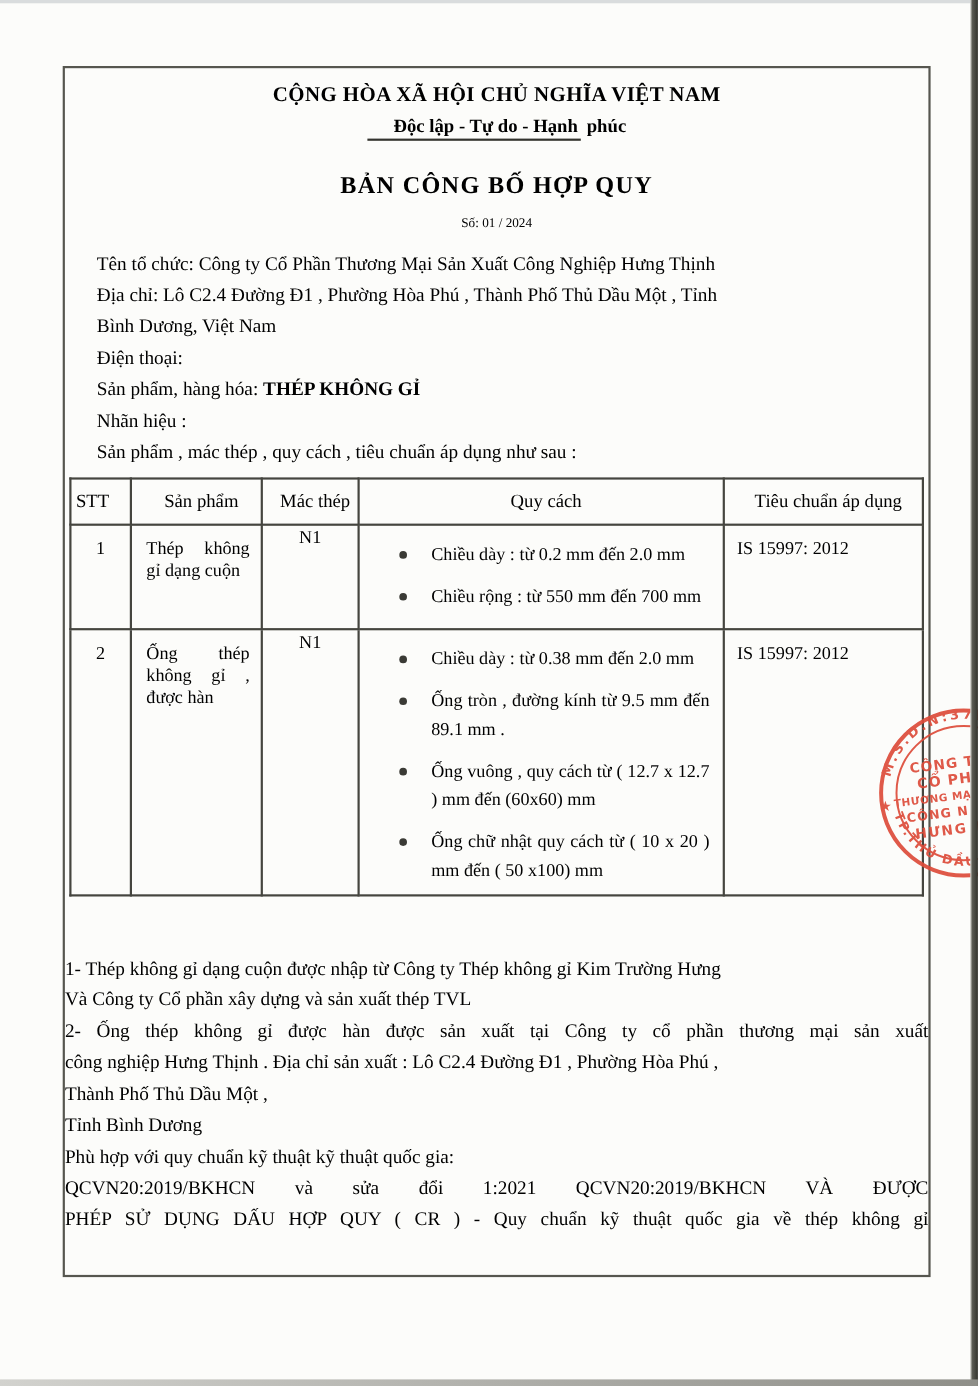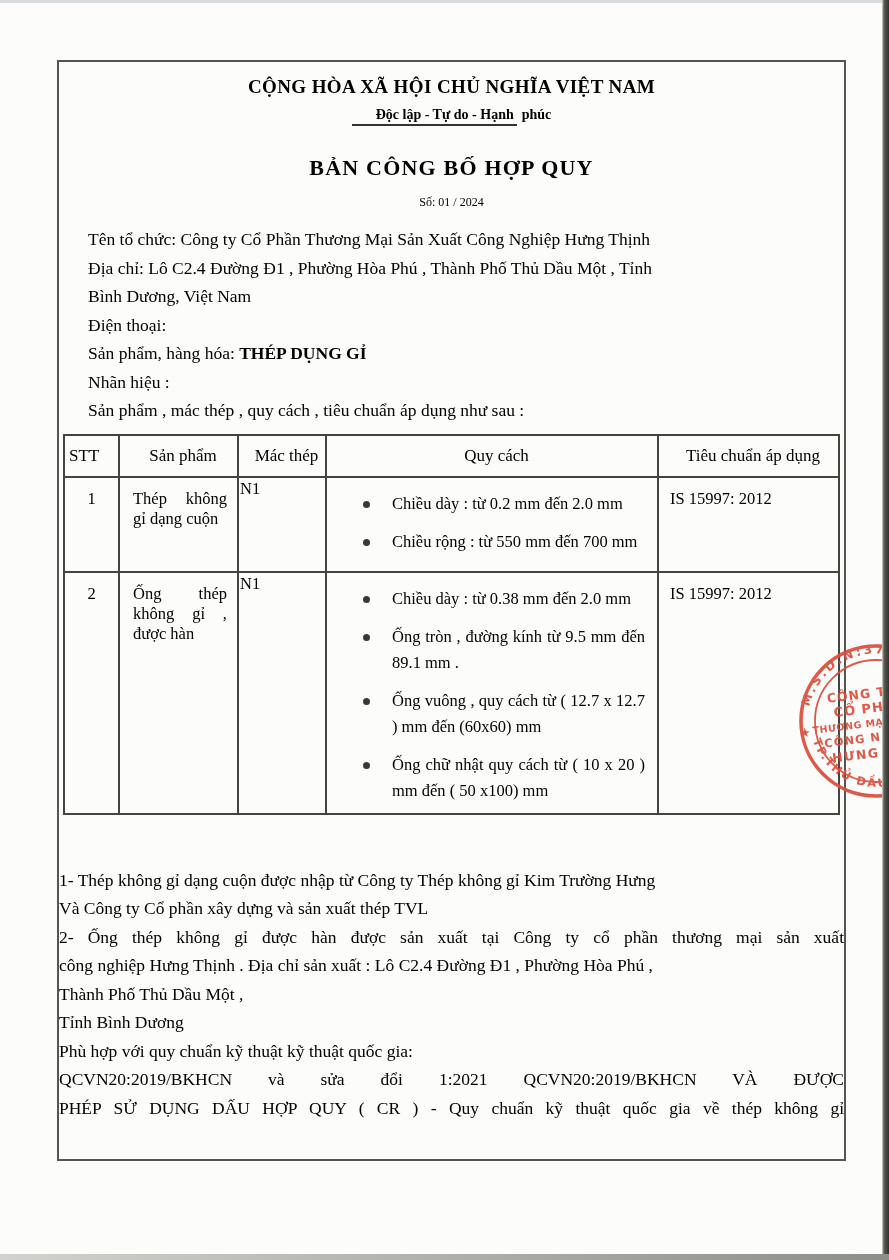--- a/index.html
+++ b/index.html
@@ -17,40 +17,40 @@
   .scan-bottom{position:absolute;bottom:0;left:0;width:100%;height:6px;z-index:6;
     background:linear-gradient(to right,#d2d2ce,#8e8e88);}
   
   .frame{
     position:absolute;left:57px;top:60px;width:789px;height:1101px;
     border:2px solid #56564f;box-sizing:border-box;
     padding-top:13px;z-index:1;
   }
   .c{text-align:center;}
   .national-title{font-size:19px;font-weight:bold;letter-spacing:.4px;line-height:24px;}
-  .motto{font-size:14px;font-weight:bold;margin-top:4px;line-height:24px;}
+  .motto{font-size:17px;font-weight:bold;margin-top:4px;line-height:24px;}
   .motto .ul-part{border-bottom:2px solid #34342f;padding:0 3px 2px 24px;}
   .motto .tail{padding-left:5px;}
   .doc-title{font-size:22px;font-weight:bold;letter-spacing:1.2px;margin-top:27px;line-height:28px;}
   .doc-number{font-size:12px;margin-top:8px;line-height:24px;}
   .info{margin:11px 8px 0 29px;font-size:17.5px;}
   .info p{margin:0;line-height:28.5px;}
   .indent7{margin-left:7px;}
   .gap-top{margin-top:4px;}
   .bold{font-weight:bold;}
   
   table.spec{border-collapse:collapse;margin:9px 0 0 4px;width:775px;table-layout:fixed;
     font-size:16.5px;}
   table.spec th,table.spec td{border:2px solid #45453f;vertical-align:top;box-sizing:border-box;}
   table.spec th{font-weight:normal;font-size:17px;text-align:center;vertical-align:middle;
     padding:4px 4px 4px 13px;height:42px;}
   table.spec th.cc{text-align:left;padding-left:4px;}
   td.stt{text-align:center;padding-top:11px;}
   td.sp{padding:11px 10px 0 13px;text-align:justify;}
-  td.mac{}
+  td.mac{text-align:center;}
   td.qc{padding:0 12px 0 14px;}
   td.tc{padding:11px 6px 0 11px;}
   tr.r1{height:95px;}
   tr.r2{height:242px;}
   ul.specs{list-style:none;margin:0;padding:0;}
   ul.specs li{position:relative;padding-left:51px;margin-top:12px;line-height:26px;
     text-align:justify;}
   ul.specs li:first-child{margin-top:13px;}
   ul.specs li::before{content:"";position:absolute;left:22px;top:10px;width:7px;height:7px;
     border-radius:50%;background:#3a3a35;}
@@ -83,21 +83,21 @@
 
     <div class="doc-title c">BẢN CÔNG BỐ HỢP QUY</div>
 
     <div class="doc-number c">Số: 01 / 2024</div>
 
     <div class="info">
       <p>Tên tổ chức: Công ty Cổ Phần Thương Mại Sản Xuất Công Nghiệp Hưng Thịnh</p>
       <p>Địa chỉ: Lô C2.4 Đường Đ1 , Phường Hòa Phú , Thành Phố Thủ Dầu Một , Tỉnh</p>
       <p>Bình Dương, Việt Nam</p>
       <p>Điện thoại:</p>
-      <p class="indent7 gap-top"><span>Sản phẩm, hàng hóa: </span><span class="bold">THÉP DỤNG GỈ</span></p>
+      <p class="indent7 gap-top"><span>Sản phẩm, hàng hóa: </span><span class="bold">THÉP KHÔNG GỈ</span></p>
       <p class="indent7">Nhãn hiệu :</p>
       <p class="indent7">Sản phẩm , mác thép , quy cách , tiêu chuẩn áp dụng như sau :</p>
     </div>
 
     <table class="spec">
       <colgroup>
         <col style="width:55px">
           <col style="width:119px">
           <col style="width:88px">
         <col style="width:332px">

